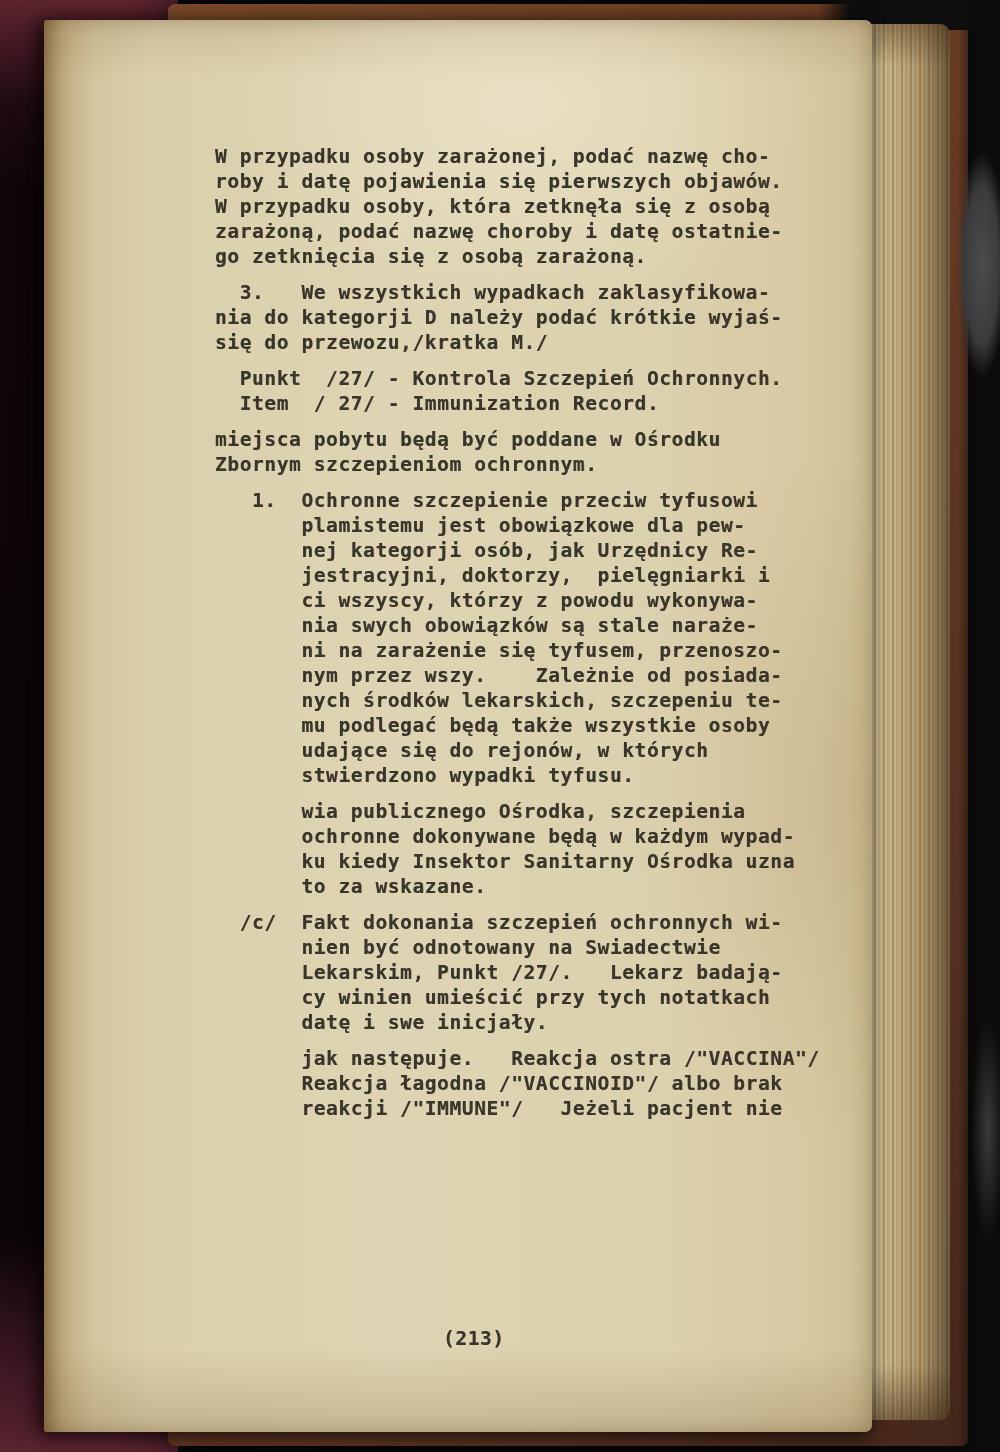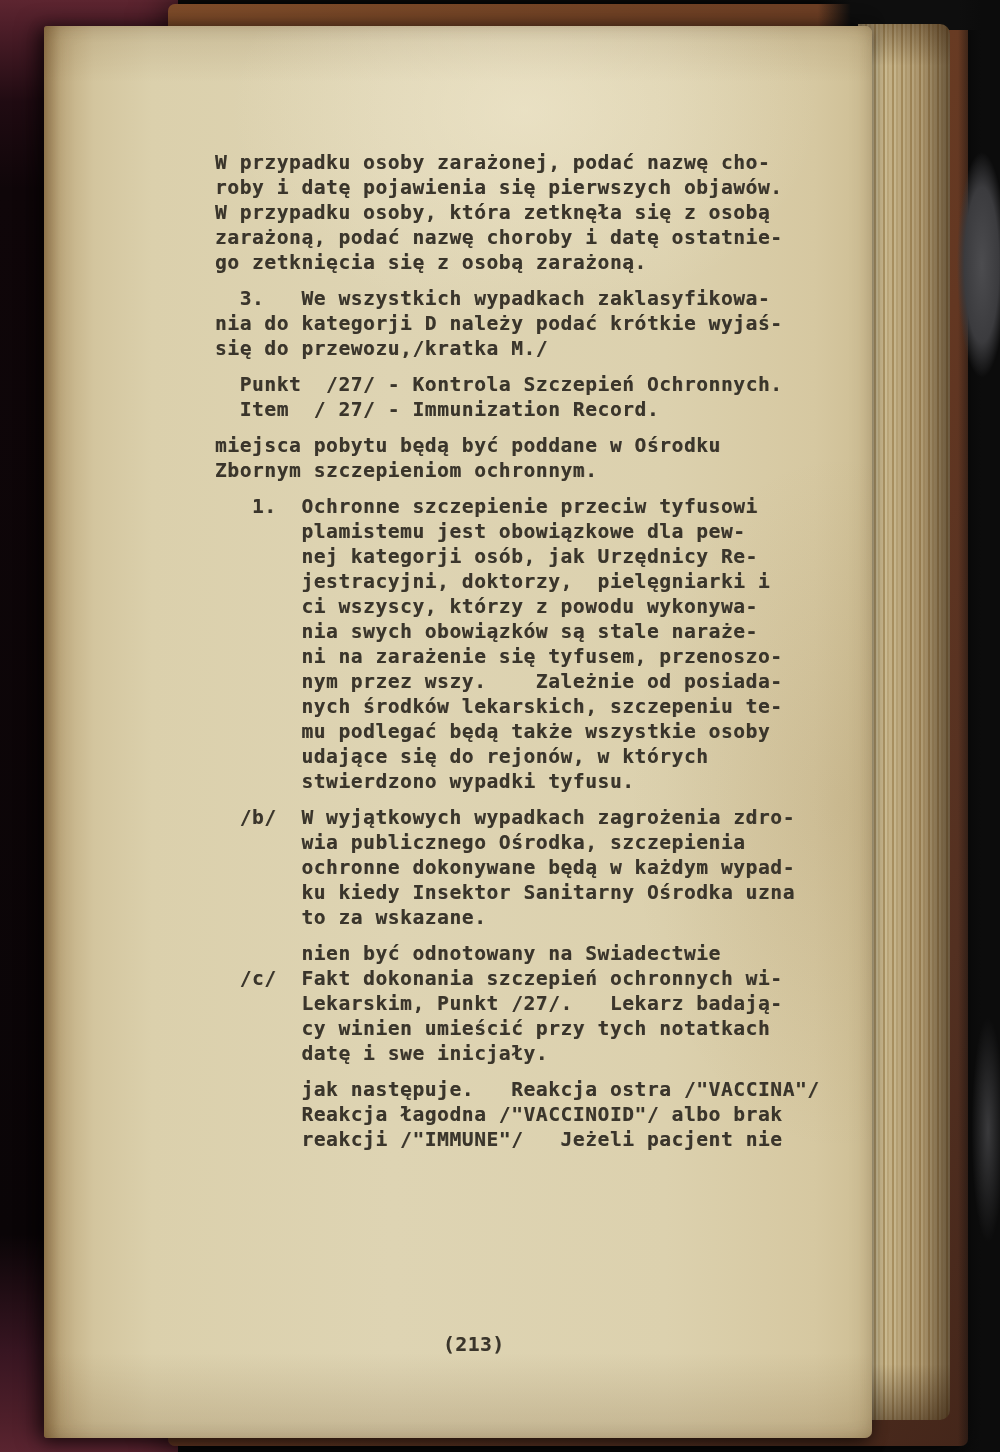--- a/index.html
+++ b/index.html
@@ -33,21 +33,20 @@
   }
   .page { position:absolute; left:44px; top:20px; width:828px; height:1412px;
     border-radius:3px 7px 7px 3px;
     background:
       radial-gradient(ellipse 420px 300px at 58% 6%, rgba(248,241,218,.45), rgba(248,241,218,0) 70%),
       radial-gradient(ellipse 300px 500px at 96% 55%, rgba(120,85,35,.10), rgba(120,85,35,0) 70%),
       linear-gradient(180deg, rgba(95,62,22,.14) 0%, rgba(95,62,22,0) 4%, rgba(95,62,22,0) 94%, rgba(95,62,22,.20) 100%),
       linear-gradient(90deg,#a78d60 0%,#c1ad82 2%,#d3c59e 6%,#dbd0ac 13%,#ded4b3 42%,#dcd1ae 75%,#d6c8a1 93%,#cdbd93 100%);
     box-shadow: -8px 0 20px rgba(0,0,0,.5), 0 5px 16px rgba(0,0,0,.45),
       inset 14px 0 26px -12px rgba(70,42,14,.45), inset -10px 0 22px -12px rgba(70,42,14,.35);
-    margin-top: 6px;
   }
   .text-block { position:absolute; left:171px; top:124px;
     font-size:19.5px; line-height:25px; letter-spacing:.6px; font-weight:700;
     color:#3a352b; text-shadow:.3px .4px 0 rgba(46,42,34,.5);
   }
   .block { margin:0 0 11px 0; }
   .line { white-space:pre; }
   .u { text-decoration-thickness:1.8px; text-underline-offset:3px; }
   .page-number { position:absolute; left:399px; top:1306px;
     font-size:19.5px; line-height:25px; letter-spacing:.6px; font-weight:700;
@@ -94,29 +93,28 @@
         <div class="line"><span>       ci wszyscy, którzy z powodu wykonywa-</span></div>
         <div class="line"><span>       nia swych obowiązków są stale naraże-</span></div>
         <div class="line"><span>       ni na zarażenie się tyfusem, przenoszo-</span></div>
         <div class="line"><span>       nym przez wszy.    Zależnie od posiada-</span></div>
         <div class="line"><span>       nych środków lekarskich, szczepeniu te-</span></div>
         <div class="line"><span>       mu podlegać będą także wszystkie osoby</span></div>
         <div class="line"><span>       udające się do rejonów, w których</span></div>
         <div class="line"><span>       stwierdzono wypadki tyfusu.</span></div>
       </div>
       <div class="block">
-        <div class="line"><span>  /b/  W wyjątkowych wypadkach zagrożenia zdro-</span></div>
         <div class="line"><span>       wia publicznego Ośrodka, szczepienia</span></div>
         <div class="line"><span>       ochronne dokonywane będą w każdym wypad-</span></div>
         <div class="line"><span>       ku kiedy Insektor Sanitarny Ośrodka uzna</span></div>
         <div class="line"><span>       to za wskazane.</span></div>
       </div>
       <div class="block">
+        <div class="line"><span>  /c/  Fakt dokonania szczepień ochronnych wi-</span></div>
         <div class="line"><span>       nien być odnotowany na Swiadectwie</span></div>
-        <div class="line"><span>  /c/  Fakt dokonania szczepień ochronnych wi-</span></div>
         <div class="line"><span>       Lekarskim, Punkt /27/.   Lekarz badają-</span></div>
         <div class="line"><span>       cy winien umieścić przy tych notatkach</span></div>
         <div class="line"><span>       datę i swe inicjały.</span></div>
       </div>
       <div class="block">
         <div class="line"><span>       jak następuje.   Reakcja ostra /"</span><span class="u">VACCINA</span><span>"/</span></div>
         <div class="line"><span>       Reakcja łagodna /"</span><span class="u">VACCINOID</span><span>"/ albo brak</span></div>
         <div class="line"><span>       reakcji /"</span><span class="u">IMMUNE</span><span>"/   Jeżeli pacjent nie</span></div>
       </div>
     </div>

